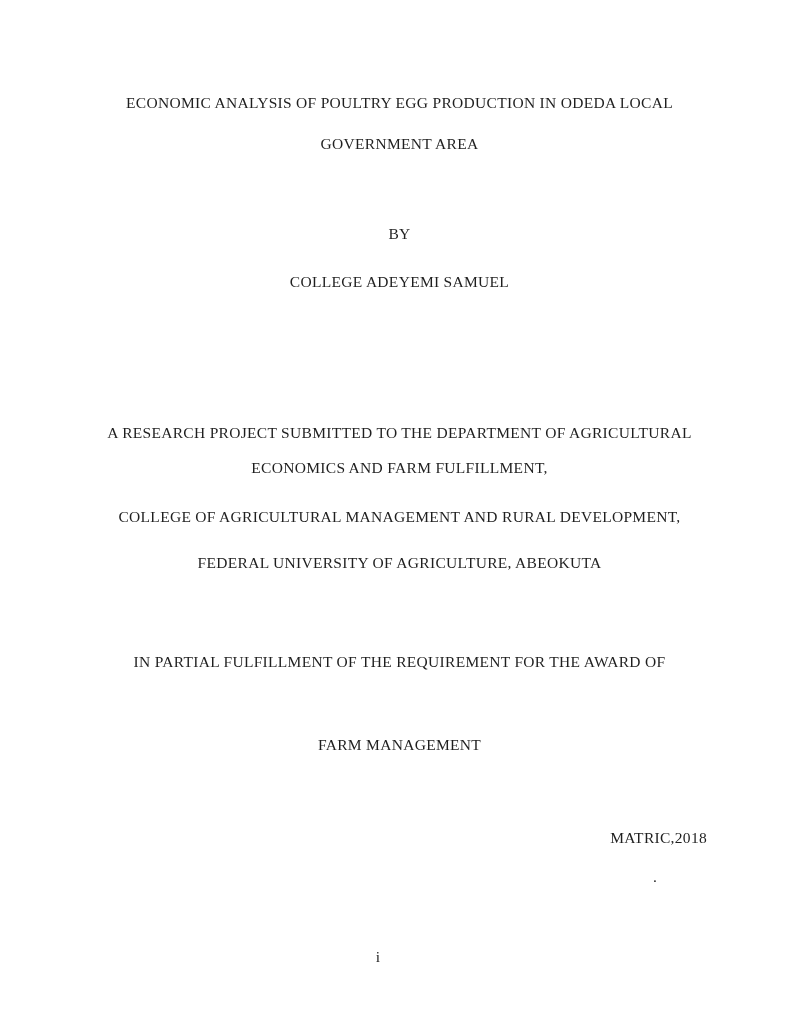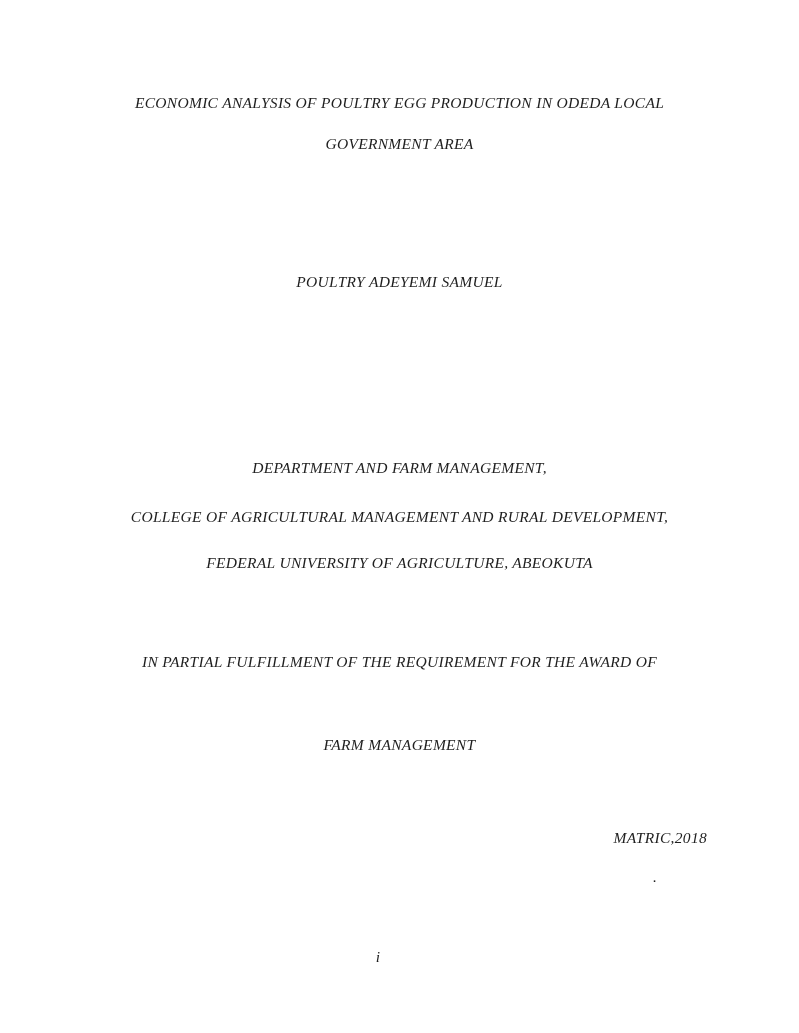--- a/index.html
+++ b/index.html
@@ -8,21 +8,20 @@
     background: #ffffff;
   }
   .page {
     position: relative;
     width: 799px;
     height: 983px;
     background: #ffffff;
     overflow: hidden;
     font-family: "Liberation Serif", "DejaVu Serif", serif;
     color: #1f1f1f;
-    font-style: italic;
   }
   .line {
     position: absolute;
     left: 0;
     width: 100%;
     text-align: center;
     font-size: 15.5px;
     line-height: 18px;
     letter-spacing: 0.3px;
     white-space: nowrap;
@@ -69,23 +68,25 @@
   }
 </style>
 </head>
 <body>
 
 <div class="page">
 
   <div class="line t1">ECONOMIC ANALYSIS OF POULTRY EGG PRODUCTION IN ODEDA LOCAL</div>
   <div class="line t2">GOVERNMENT AREA</div>
 
-  <div class="line author">POULTRY ADEYEMI SAMUEL</div>
+  <div class="line by">BY</div>
+  <div class="line author">COLLEGE ADEYEMI SAMUEL</div>
 
-  <div class="line s2">DEPARTMENT AND FARM MANAGEMENT,</div>
+  <div class="line s1">A RESEARCH PROJECT SUBMITTED TO THE DEPARTMENT OF AGRICULTURAL</div>
+  <div class="line s2">ECONOMICS AND FARM FULFILLMENT,</div>
   <div class="line s4">FEDERAL UNIVERSITY OF AGRICULTURE, ABEOKUTA</div>
   <div class="line s3">COLLEGE OF AGRICULTURAL MANAGEMENT AND RURAL DEVELOPMENT,</div>
 
   <div class="line f1">IN PARTIAL FULFILLMENT OF THE REQUIREMENT FOR THE AWARD OF</div>
   <div class="line f3">FARM MANAGEMENT</div>
 
   <div class="date-line">MATRIC,2018</div>
 
   <div class="stray-dot">.</div>
 

